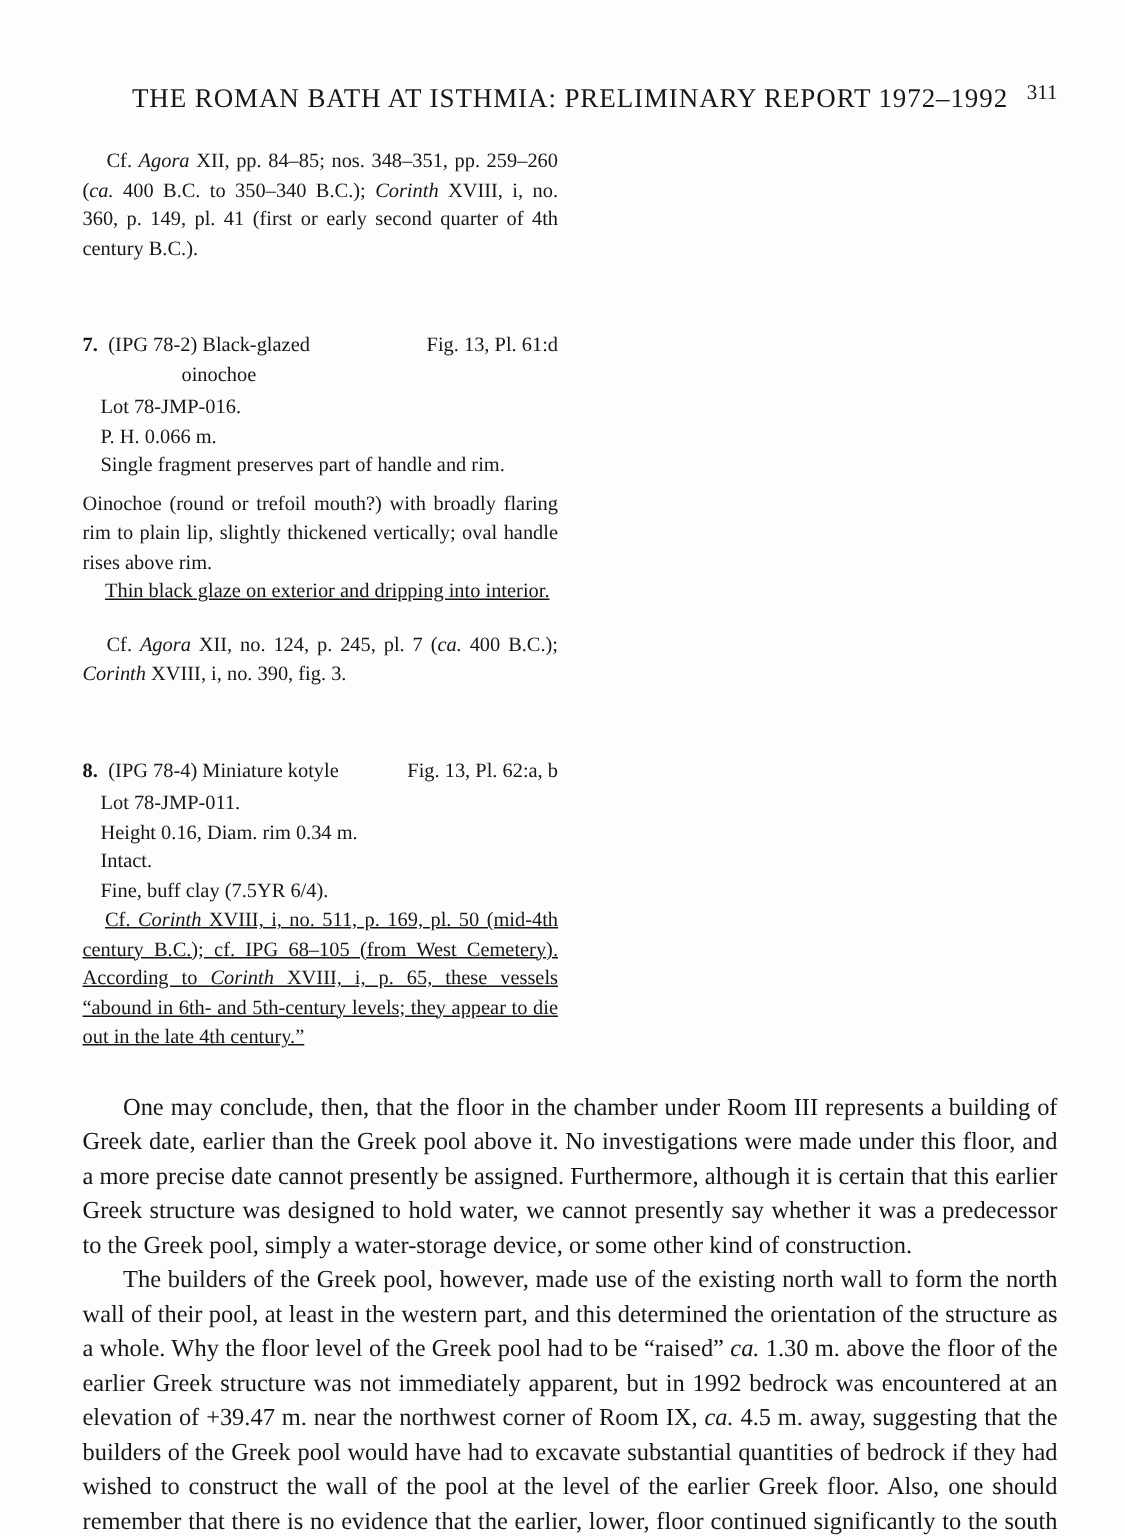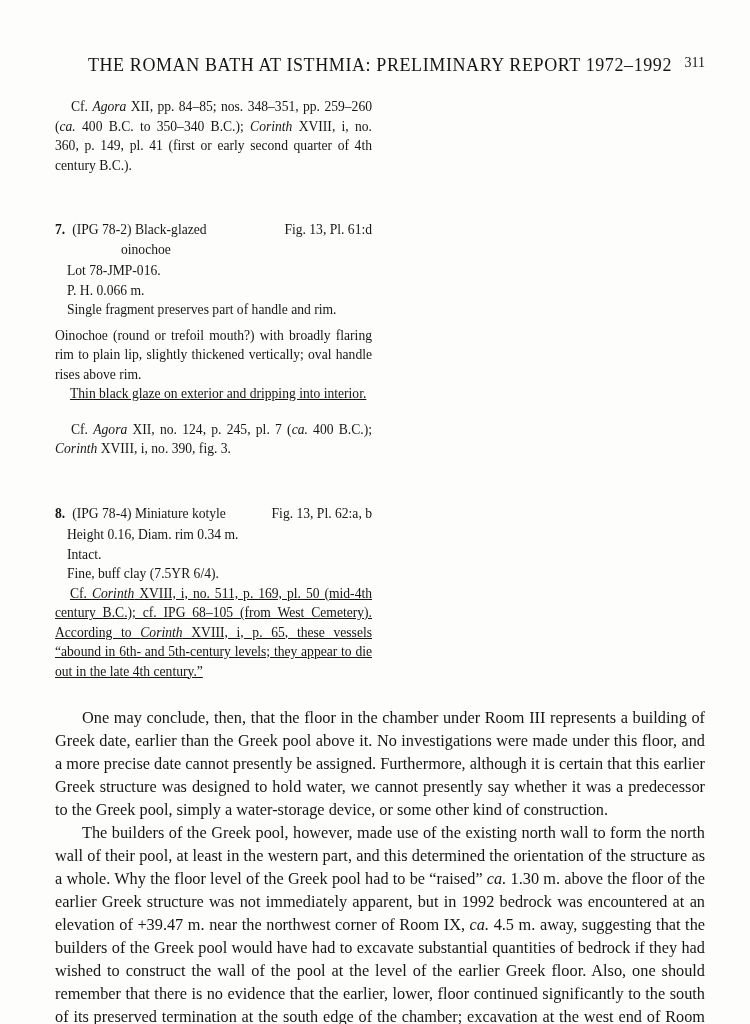--- a/index.html
+++ b/index.html
@@ -84,20 +84,21 @@
     <div class="col">
       <p class="ref"><span>Cf. </span><span class="it">Agora</span><span> XII, no. 124, p. 245, pl. 7 (</span><span class="it">ca.</span><span> 400 B.C.); </span><span class="it">Corinth</span><span> XVIII, i, no. 390, fig. 3.</span></p>
 
       <div class="entry">
         <div class="entry-head">
           <span class="entry-num">8.</span>
           <span class="entry-title">(IPG 78-4)  Miniature kotyle</span>
           <span class="entry-fig">Fig. 13, Pl. 62:a, b</span>
         </div>
         <div class="details">
+          <div>Lot 78-JMP-011.</div>
           <div>Height 0.16, Diam. rim 0.34 m.</div>
           <div>Intact.</div>
           <div>Fine, buff clay (7.5YR 6/4).</div>
         </div>
         <p class="desc indent"><span>Cf. </span><span class="it">Corinth</span><span> XVIII, i, no. 511, p. 169, pl. 50 (mid-4th century B.C.); cf. IPG 68–105 (from West Cemetery). According to </span><span class="it">Corinth</span><span> XVIII, i, p. 65, these vessels “abound in 6th- and 5th-century levels; they appear to die out in the late 4th century.”</span></p>
       </div>
     </div>
 
   </section>
 

